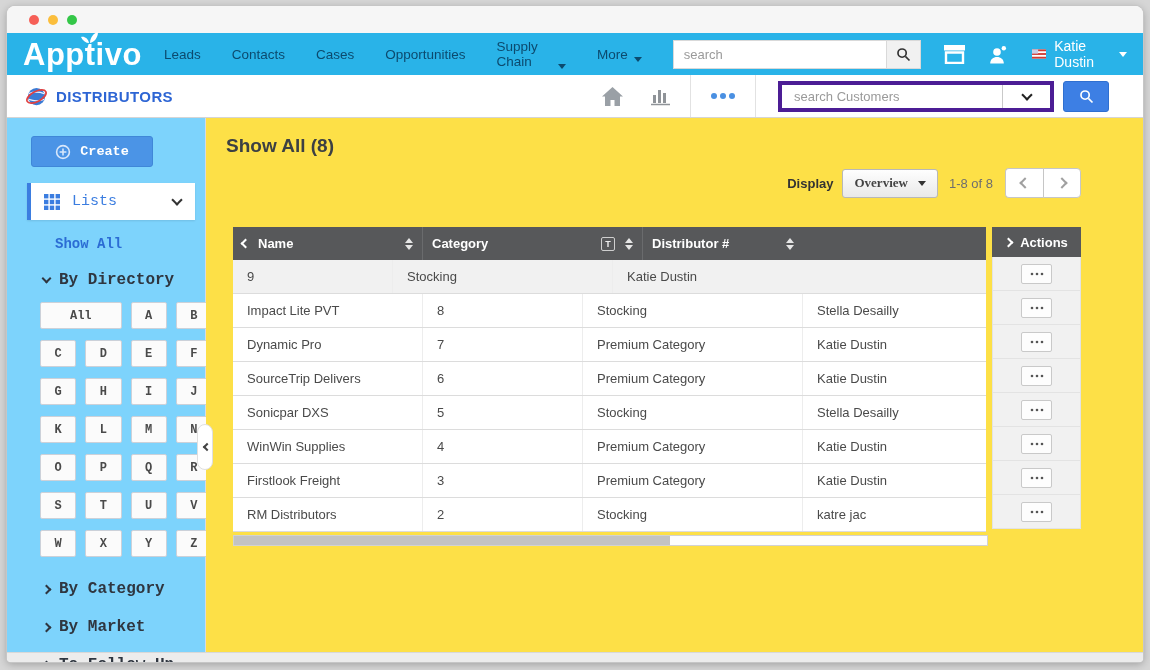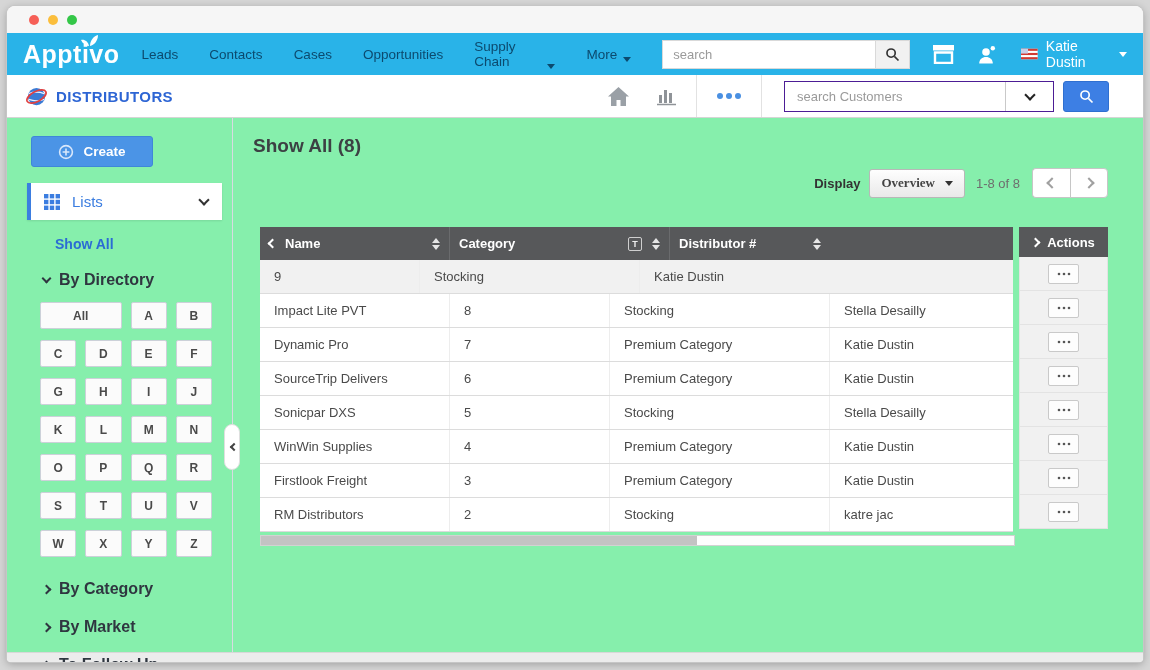--- a/index.html
+++ b/index.html
@@ -11,21 +11,21 @@
             box-shadow:0 0 0 1px #c6c6c6, 0 2px 8px rgba(0,0,0,.28);
             display:flex; flex-direction:column; }
 
   
   .titlebar { height:27px; background:#f6f6f6; display:flex; align-items:center; padding-left:22px; flex:0 0 auto; }
   .dot { width:10px; height:10px; border-radius:50%; margin-right:9px; }
   .dot.red{ background:#f65f57; } .dot.yellow{ background:#fbbe3c; } .dot.green{ background:#34c748; }
 
   
   .appnav { height:42px; background:#29b3e8; display:flex; align-items:center; padding:0 16px; flex:0 0 auto; color:#fff; }
-  .logo { position:relative; font-size:25px; font-weight:bold; color:#fff; letter-spacing:.5px; margin-right:22px; line-height:1; }
+  .logo { position:relative; font-size:31px; font-weight:bold; color:#fff; letter-spacing:.5px; margin-right:22px; line-height:1; }
   .logo svg { position:absolute; top:-7px; left:58px; }
   .nav-menu { display:flex; align-items:center; }
   .nav-item { display:flex; align-items:flex-end; color:#0c4a6e; font-size:13.5px; margin-right:31px; cursor:pointer; text-decoration:none; }
   .nav-item .caret { margin-left:6px; }
   .caret { width:0; height:0; border-left:4px solid transparent; border-right:4px solid transparent; border-top:5px solid currentColor; display:inline-block; }
   .nav-right { margin-left:auto; display:flex; align-items:center; }
   .nav-search { display:flex; border:1px solid #d9d9d9; height:29px; }
   .nav-search input { width:212px; border:none; outline:none; padding:0 10px; font-size:13px; color:#737373; font-family:inherit; }
   .nav-search input::placeholder { color:#9a9a9a; }
   .nav-search button { width:34px; background:#f1f1f1; border:none; border-left:1px solid #d9d9d9; display:flex; align-items:center; justify-content:center; cursor:pointer; }
@@ -34,56 +34,56 @@
   .user-chip svg { margin-right:8px; }
   .user-chip .caret { margin-left:7px; }
 
   
   .subheader { height:43px; background:#fff; border-bottom:1px solid #d5d5d5; display:flex; align-items:center; padding:0 34px 0 18px; flex:0 0 auto; }
   .app-title { display:flex; align-items:center; }
   .app-title .ttl { font-size:15px; font-weight:bold; color:#2d65d4; letter-spacing:.4px; margin-left:8px; }
   .sub-right { margin-left:auto; display:flex; align-items:center; height:100%; }
   .sub-ico { display:flex; align-items:center; justify-content:center; cursor:pointer; padding:0 13px; }
   .vdiv { width:1px; height:42px; background:#e2e2e2; margin:0 6px; }
-  .cust-search { display:flex; height:31px; border:1px solid #4c1d95; margin-left:16px;justify-content:space-between; }
+  .cust-search { display:flex; height:31px; border:4px solid #4c1d95; margin-left:16px;justify-content:space-between; }
   .cust-search input { width:220px; border:none; outline:none; padding:0 12px; font-size:13px; color:#333; font-family:inherit; }
   .cust-search input::placeholder { color:#9a9a9a; }
   .cust-search .dd { width:48px; border:none; border-left:1px solid #c9c9c9; background:#fff; display:flex; align-items:center; justify-content:center; cursor:pointer; }
   .chv { display:inline-block; width:7px; height:7px; border-right:2px solid currentColor; border-bottom:2px solid currentColor; }
   .chv.down { transform:rotate(45deg); margin-top:-3px; }
   .chv.right { transform:rotate(-45deg); }
   .chv.left  { transform:rotate(135deg); }
   .cust-search .dd .chv { color:#222; width:8px; height:8px; border-width:2.5px; }
   .blue-search { width:46px; height:31px; background:#3d7fe4; border:1px solid #2f6fd0; border-radius:3px; margin-left:9px; display:flex; align-items:center; justify-content:center; cursor:pointer; }
 
   
   .main { flex:1; display:flex; position:relative; min-height:0; }
 
   
-  .sidebar { width:226px; background:#86efac; border-right:1px solid #d8dbe2; position:relative; flex:0 0 auto; }
+  .sidebar { width:199px; background:#7dd3fc; border-right:1px solid #d8dbe2; position:relative; flex:0 0 auto;font-family:Liberation Mono, monospace; }
   .create-btn { margin:18px 0 0 24px; width:122px; height:31px; background:#4b94e6; border:1px solid #3f87d8; border-radius:3px;
                 color:#fff; font-weight:bold; font-size:13.5px; display:flex; align-items:center; justify-content:center; cursor:pointer; font-family:inherit; }
   .create-btn svg { margin-right:9px; }
   .lists-item { margin:16px 10px 0 20px; height:37px; background:#fff; border-left:4px solid #3b7de0; box-shadow:0 1px 2px rgba(0,0,0,.10);
                 display:flex; align-items:center; padding:0 14px 0 13px; cursor:pointer; }
   .lists-item .lbl { color:#3b7de0; font-size:15px; margin-left:12px; }
   .lists-item .chv { margin-left:auto; color:#333; border-width:2.5px; width:8px; height:8px; }
   .show-all { display:block; margin:16px 0 0 48px; color:#2b6cd4; font-weight:bold; font-size:14px; text-decoration:none; cursor:pointer; }
   .side-sec { margin:19px 0 0 36px; display:flex; align-items:center; font-weight:bold; font-size:16px; color:#2f3640; cursor:pointer; }
   .side-sec .chv { border-width:2.5px; margin-right:9px; color:#2f3640; }
   .side-sec.open .chv { margin-top:-4px; }
   .letters { margin:13px 0 0 33px; width:172px; display:grid; grid-template-columns:repeat(4,1fr); gap:11px 9px; }
   .letter { height:27px; background:#fbfbfb; border:1px solid #ccd1d9; border-radius:2px; font-weight:bold; font-size:12px; color:#4a4a4a; cursor:pointer; font-family:inherit; }
   .letters > button:first-of-type { grid-column:span 2; }
   .collapse-handle { position:absolute; right:-8px; top:306px; width:16px; height:46px; background:#fff; border:1px solid #dfdfdf; border-radius:8px;
                      display:flex; align-items:center; justify-content:center; cursor:pointer; z-index:5; }
   .collapse-handle .chv { color:#444; width:6px; height:6px; border-width:2.5px; margin-left:3px; }
 
   
-  .content { flex:1; background:#86efac; position:relative; overflow:hidden; }
+  .content { flex:1; background:#fde047; position:relative; overflow:hidden; }
   .heading { margin:17px 0 0 20px; font-size:19px; color:#3c4043; }
   .controls { margin:11px 0 0 27px; width:848px; height:30px; display:flex; align-items:center; justify-content:flex-end; }
   .disp-label { font-weight:bold; font-size:13px; color:#333; margin-right:9px; }
   .disp-btn { height:29px; padding:0 11px; background:linear-gradient(#fefefe,#e9e9e9); border:1px solid #b8b8b8; border-radius:3px;
               font-weight:bold; font-size:13px; color:#444; display:flex; align-items:center; cursor:pointer; font-family:Liberation Serif, serif; }
   .disp-btn .caret { margin-left:10px; color:#333; }
   .range { font-size:13px; color:#6e6e6e; margin:0 12px 0 11px; }
   .pager { display:flex; }
   .pager button { width:38px; height:30px; background:#fff; border:1px solid #c6c6c6; display:flex; align-items:center; justify-content:center; cursor:pointer; }
   .pager button:first-child { border-radius:4px 0 0 4px; border-right:none; }

